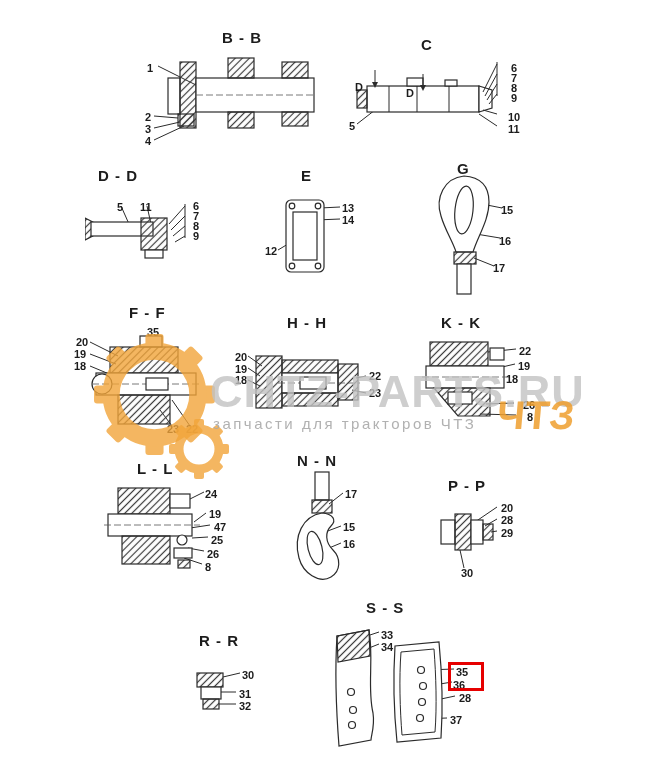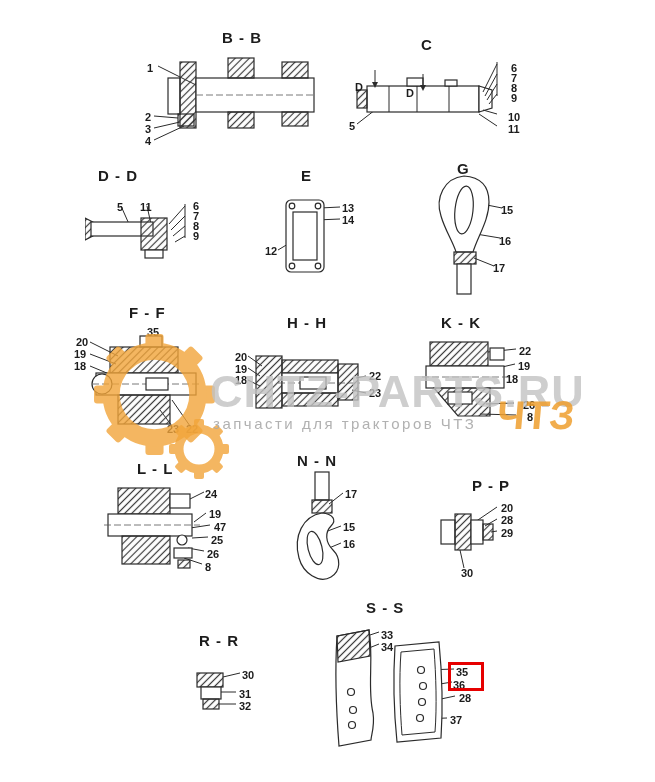--- a/index.html
+++ b/index.html
@@ -45,21 +45,21 @@
   <span class="t" style="left:222px;top:29px">B - B</span>
   <span class="t" style="left:421px;top:36px">C</span>
   <span class="t" style="left:98px;top:167px">D - D</span>
   <span class="t" style="left:301px;top:167px">E</span>
   <span class="t" style="left:457px;top:160px">G</span>
   <span class="t" style="left:129px;top:304px">F - F</span>
   <span class="t" style="left:287px;top:314px">H - H</span>
   <span class="t" style="left:441px;top:314px">K - K</span>
   <span class="t" style="left:137px;top:460px">L - L</span>
   <span class="t" style="left:297px;top:452px">N - N</span>
-  <span class="t" style="left:472px;top:477px">P - P</span>
+  <span class="t" style="left:448px;top:477px">P - P</span>
   <span class="t" style="left:199px;top:632px">R - R</span>
   <span class="t" style="left:366px;top:599px">S - S</span>
 
   <svg class="d" style="left:150px;top:48px" width="175" height="100">
     <line class="ln" x1="8" y1="18" x2="60" y2="44"></line>
     <line class="ln" x1="4" y1="68" x2="28" y2="70"></line>
     <line class="ln" x1="4" y1="80" x2="30" y2="74"></line>
     <line class="ln" x1="4" y1="92" x2="34" y2="78"></line>
     <rect class="o" x="18" y="30" width="12" height="36"></rect>
     <rect class="ht" x="30" y="14" width="16" height="66"></rect>

